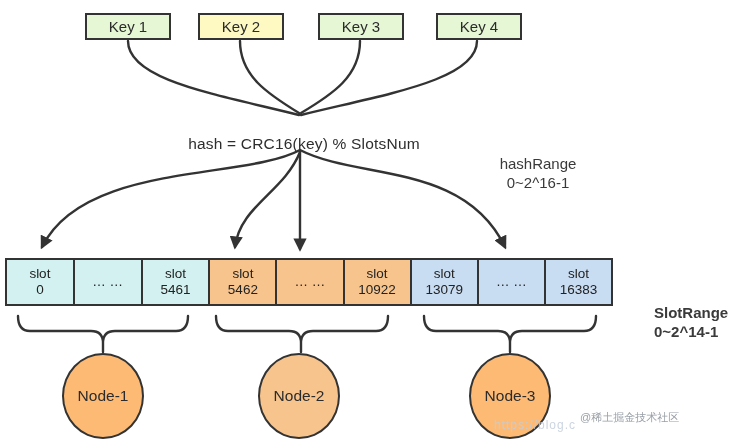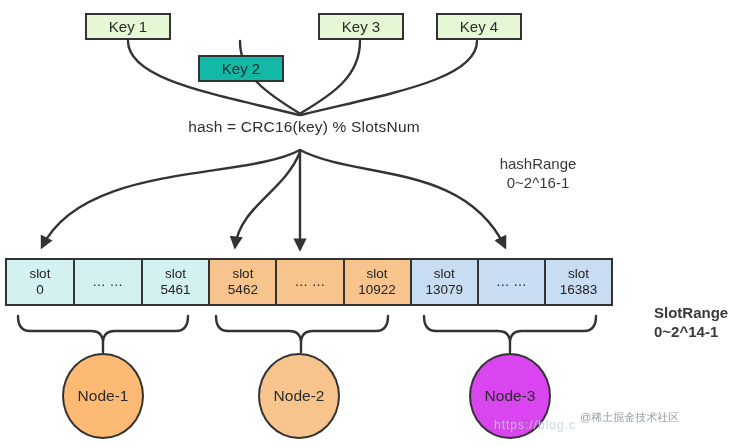--- a/index.html
+++ b/index.html
@@ -10,21 +10,21 @@
   .canvas svg.wires { position:absolute; left:0; top:0; pointer-events:none; }
 
   .key-box {
     position:absolute; top:13px; width:86px; height:27px; box-sizing:border-box;
     border:2px solid #333; display:flex; align-items:center; justify-content:center;
     font-size:15px; color:#2b2b2b;
   }
   .k1{left:85px} .k2{left:198px} .k3{left:318px} .k4{left:436px}
 
   .hash-formula {
-    position:absolute; left:158px; top:118px; width:292px; text-align:center;
+    position:absolute; left:158px; top:135px; width:292px; text-align:center;
     font-size:15.5px; color:#2e2e2e; letter-spacing:.2px;
   }
   .side-label {
     position:absolute; font-size:15px; line-height:19px; color:#3a3a3a;margin-top:40px;
   }
   .hash-range { left:486px; top:114px; width:104px; text-align:center; }
   .slot-range { left:654px; top:263px; width:83px; text-align:left;font-weight:bold; }
 
   .slot-bar {
     position:absolute; left:5px; top:258px; width:608px; height:48px;
@@ -79,21 +79,21 @@
 
       <path d="M18,316 Q18,331 30,331 H91 Q103,331 103,343 V352 M188,316 Q188,331 176,331 H115 Q103,331 103,343 V352"></path>
       <path d="M216,316 Q216,331 228,331 H289 Q301,331 301,343 V352 M388,316 Q388,331 376,331 H313 Q301,331 301,343 V352"></path>
       <path d="M424,316 Q424,331 436,331 H498 Q510,331 510,343 V352 M596,316 Q596,331 584,331 H522 Q510,331 510,343 V352"></path>
     </g>
   </svg>
 
   <div class="key-box k1" style="background-color: rgb(230, 247, 213);">
     <span>Key 1</span>
   </div>
-  <div class="key-box k2" style="background-color: #14b8a6; margin-top: 42px;">
+  <div class="key-box k2" style="background-color: #fef9c3;">
     <span>Key 2</span>
   </div>
   <div class="key-box k3" style="background-color: rgb(230, 247, 213);">
     <span>Key 3</span>
   </div>
   <div class="key-box k4" style="background-color: rgb(230, 247, 213);">
     <span>Key 4</span>
   </div>
 
   <div class="hash-formula">hash = CRC16(key) % SlotsNum</div>
@@ -152,20 +152,20 @@
     <div>SlotRange</div>
     <div>0~2^14-1</div>
   </div>
 
   <div class="node n1" style="background-color: #fdba74;">
     <span>Node-1</span>
   </div>
   <div class="node n2" style="background-color: rgb(246, 196, 140);">
     <span>Node-2</span>
   </div>
-  <div class="node n3" style="background-color: #d946ef;">
+  <div class="node n3" style="background-color: #fdba74;">
     <span>Node-3</span>
   </div>
 
   <div class="wm-faint">https://blog.c</div>
   <div class="wm-main">@稀土掘金技术社区</div>
 
 </div>
 
 </body></html>

